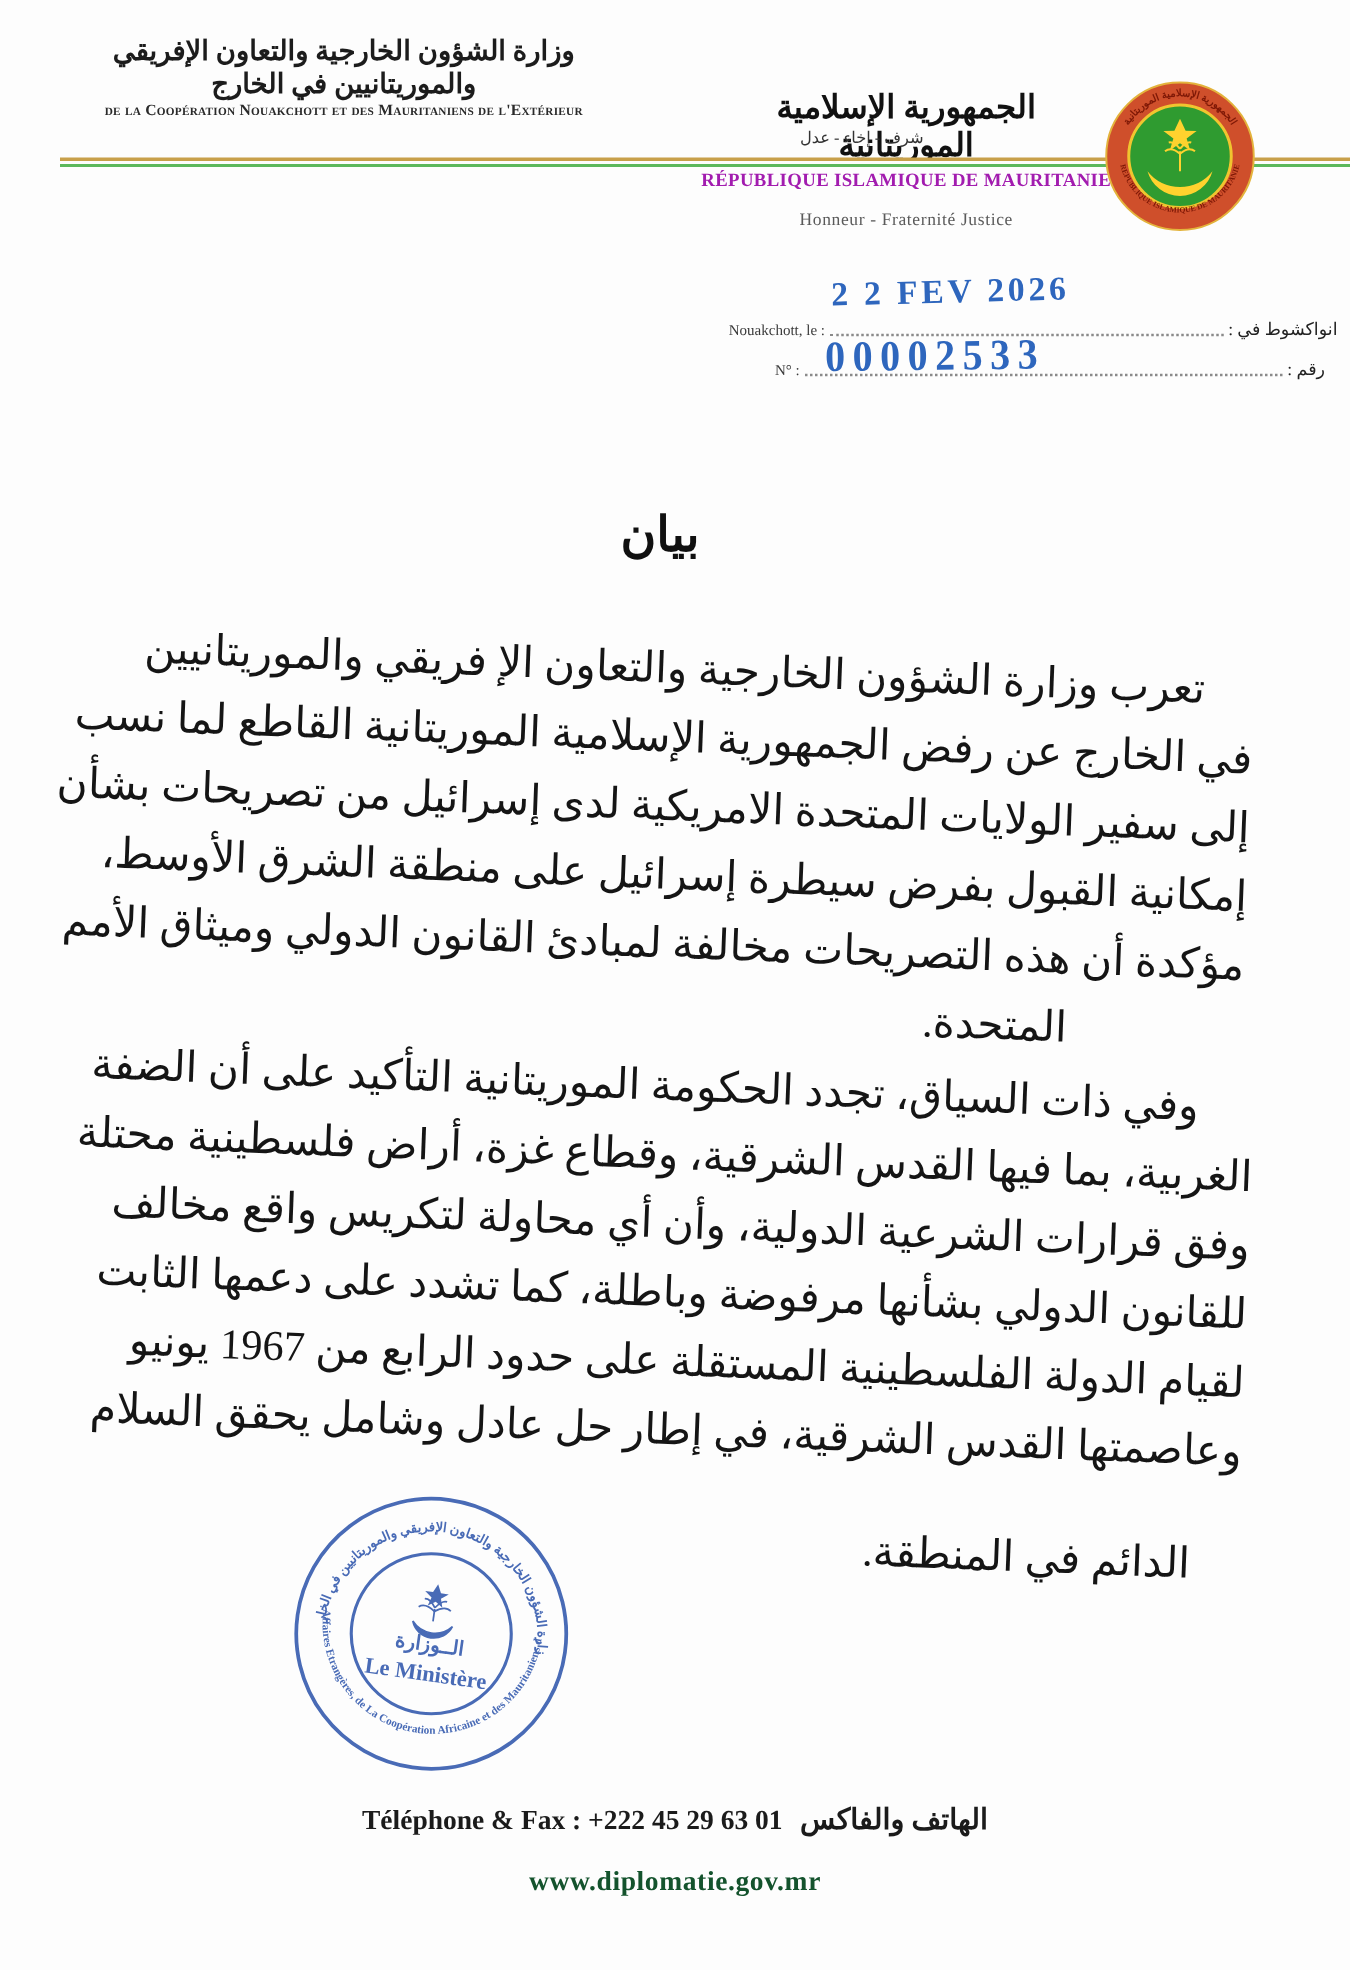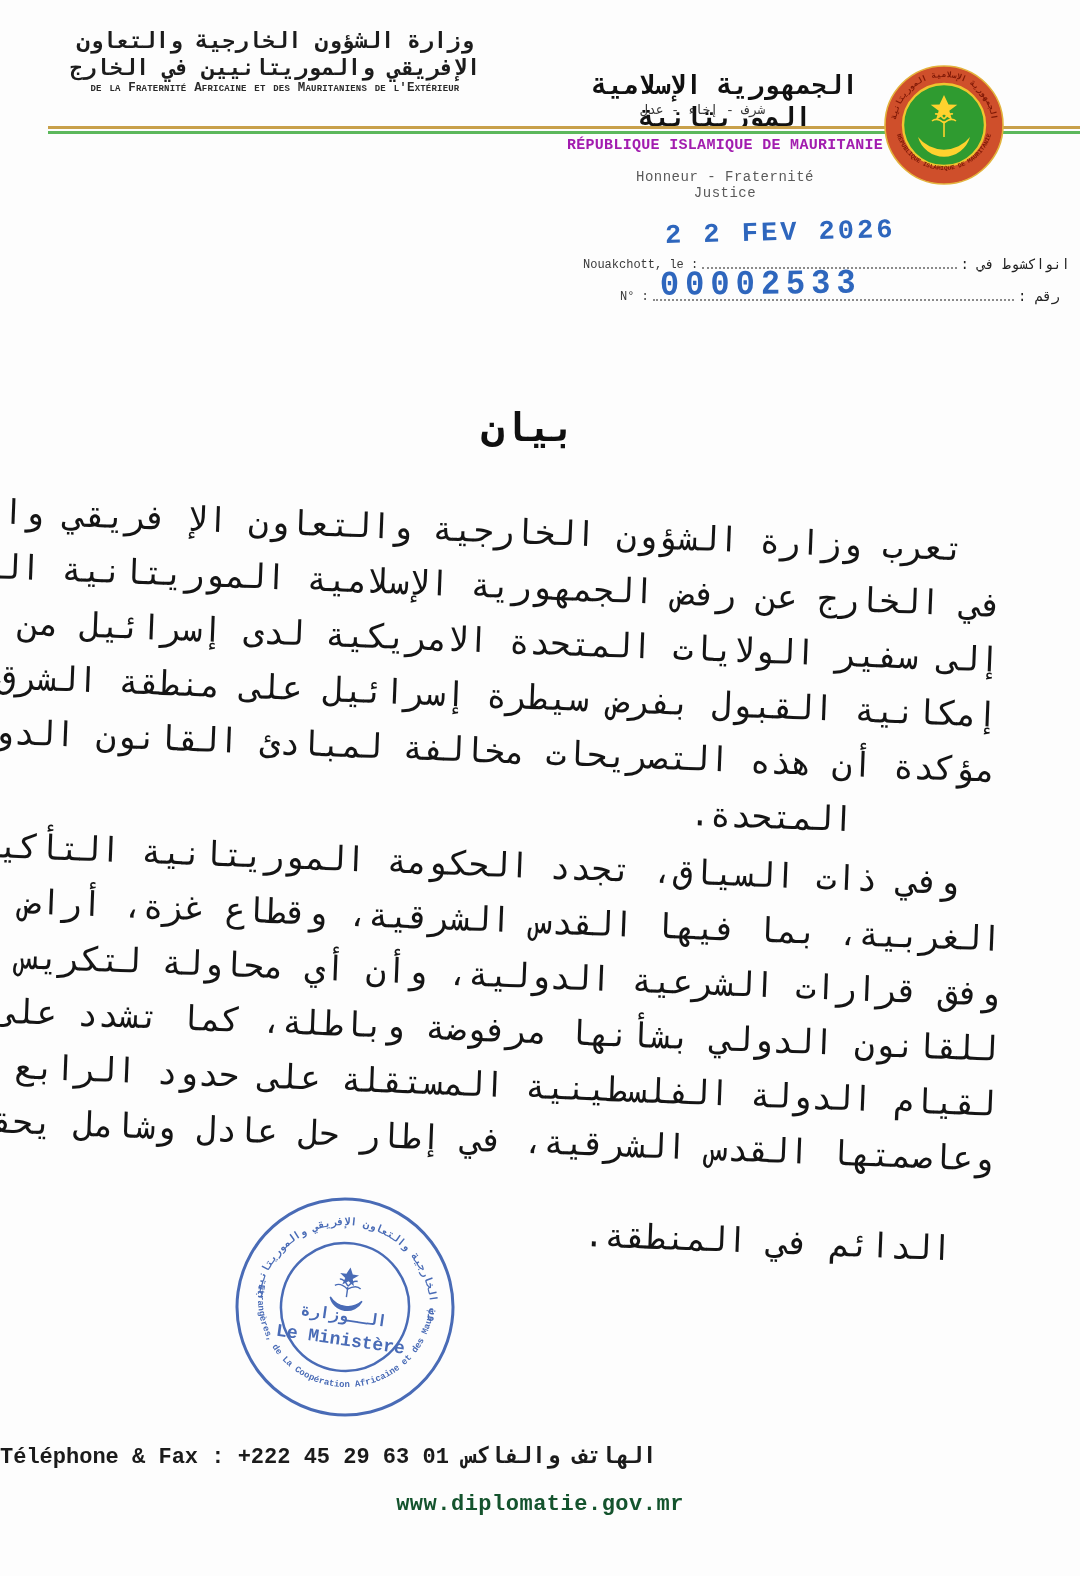--- a/index.html
+++ b/index.html
@@ -1,17 +1,17 @@
 <!DOCTYPE html>
 <html><head>
 <meta charset="utf-8">
 <style>
   html,body{margin:0;padding:0;background:#e9e9e9;}
   .page{position:relative;width:1080px;height:1576px;background:#fdfdfd;overflow:hidden;
-        font-family:Liberation Mono, monospace;color:#141414;}
+        font-family:Liberation Serif, serif;color:#141414;}
   .abs{position:absolute;}
 
   
   .min-ar{left:40px;top:28px;width:470px;text-align:center;font-size:22px;font-weight:bold;direction:rtl;color:#1c1c1c;}
   .min-fr1{left:40px;top:62px;width:470px;text-align:center;font-size:13px;font-weight:bold;
            font-variant:small-caps;letter-spacing:.4px;color:#2a2a2a;}
   .min-fr2{left:28px;top:81px;width:494px;text-align:center;font-size:12.5px;font-weight:bold;
            font-variant:small-caps;letter-spacing:.2px;color:#2a2a2a;}
   .rep-ar{left:575px;top:70px;width:300px;text-align:center;font-size:26px;font-weight:bold;direction:rtl;color:#111;}
   .motto-ar{left:640px;top:102px;width:170px;text-align:left;font-size:13px;direction:rtl;color:#333;}
@@ -38,32 +38,32 @@
   .para .bl{height:55px;line-height:55px;font-size:34px;white-space:nowrap;color:#151515;}
   .p1{top:526px;}
   .p2{top:860px;}
   .ind40{margin-right:40px;}  .ind45{margin-right:45px;}
   .ind140{margin-right:140px;} .last{margin-right:38px;margin-top:36px;}
 
   
   .blue-stamp{left:233px;top:1195px;width:224px;height:224px;opacity:.92;}
 
   
-  .foot1{left:0;top:1442px;width:1080px;display:flex;justify-content:flex-start;align-items:baseline;gap:14px;
+  .foot1{left:0;top:1442px;width:1080px;display:flex;justify-content:center;align-items:baseline;gap:14px;
          font-size:22px;font-weight:bold;color:#1b1b1b;}
   .foot1 .ar{font-size:23px;direction:rtl;}
   .foot2{left:0;top:1492px;width:1080px;text-align:center;font-size:22px;font-weight:bold;color:#14532d;letter-spacing:.5px;}
 </style>
 </head>
 <body>
 
 <div class="page">
 
   <div class="abs min-ar">وزارة الشؤون الخارجية والتعاون الإفريقي والموريتانيين في الخارج</div>
-  <div class="abs min-fr2">de la Fraternité Africaine et des Mauritaniens de l'Extérieur</div>
+  <div class="abs min-fr2">de la Coopération Nouakchott et des Mauritaniens de l'Extérieur</div>
 
   <div class="abs rep-ar">الجمهورية الإسلامية الموريتانية</div>
   <div class="abs motto-ar">شرف - إخاء - عدل</div>
   <div class="abs sep-line"></div>
   <div class="abs rep-fr">RÉPUBLIQUE ISLAMIQUE DE MAURITANIE</div>
   <div class="abs motto-fr">Honneur - Fraternité  Justice</div>
 
   <div class="abs emblem">
     <svg viewBox="-62 -62 124 124" width="124" height="124">
       <circle cx="0" cy="0" r="59" fill="#cf4f2b"></circle>

